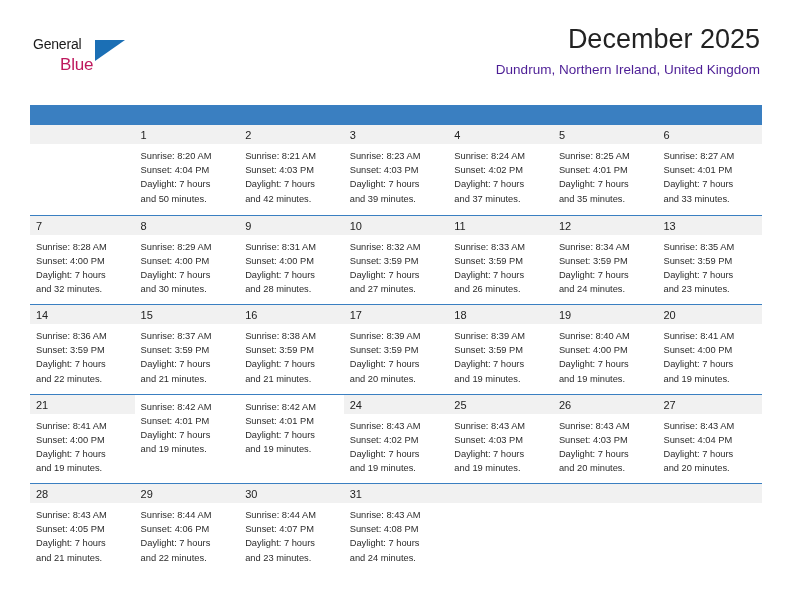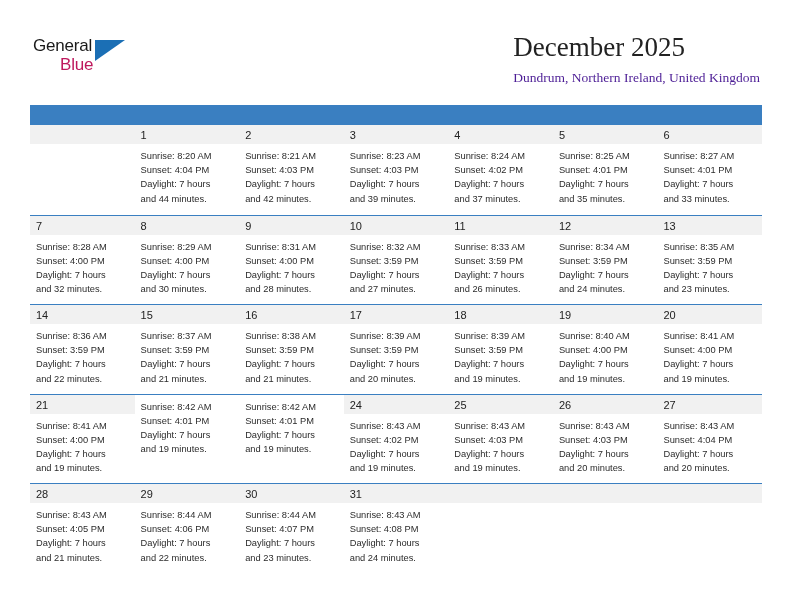--- a/index.html
+++ b/index.html
@@ -34,21 +34,21 @@
     position: absolute;
     left: 33px;
     top: 36px;
     width: 110px;
     height: 46px;
   }
   .logo-general {
     position: absolute;
     left: 0;
     top: 0;
-    font-size: 17px;
+    font-size: 14px;
     letter-spacing: -0.2px;
     color: #1a1a1a;
     font-family: "Liberation Sans", sans-serif;
   }
   .logo-blue {
     position: absolute;
     left: 27px;
     top: 19px;
     font-size: 17px;
     letter-spacing: -0.2px;
@@ -61,22 +61,22 @@
     top: 4px;
     width: 0;
     height: 0;
     border-top: 21px solid #1b6fb5;
     border-right: 30px solid transparent;
   }
 
   .title-block {
     position: absolute;
     right: 32px;
-    top: 30px;
-    font-family: Liberation Serif, serif;
+    top: 22px;
+    text-align: right;
   }
   .cal-title {
     font-size: 27px;
     color: #222222;
     line-height: 34px;
     white-space: nowrap;
     font-weight: normal;
     margin: 0;
   }
   .cal-subtitle {
@@ -191,21 +191,21 @@
           <div class="day-line"></div>
           <div class="day-line"></div>
         </div>
       </div>
       <div class="day-cell">
         <div class="day-num-band"><span class="day-num">1</span></div>
         <div class="day-body">
           <div class="day-line">Sunrise: 8:20 AM</div>
           <div class="day-line">Sunset: 4:04 PM</div>
           <div class="day-line">Daylight: 7 hours</div>
-          <div class="day-line">and 44 minutes.</div>
+          <div class="day-line">and 50 minutes.</div>
         </div>
       </div>
       <div class="day-cell">
         <div class="day-num-band"><span class="day-num">2</span></div>
         <div class="day-body">
           <div class="day-line">Sunrise: 8:21 AM</div>
           <div class="day-line">Sunset: 4:03 PM</div>
           <div class="day-line">Daylight: 7 hours</div>
           <div class="day-line">and 42 minutes.</div>
         </div>

